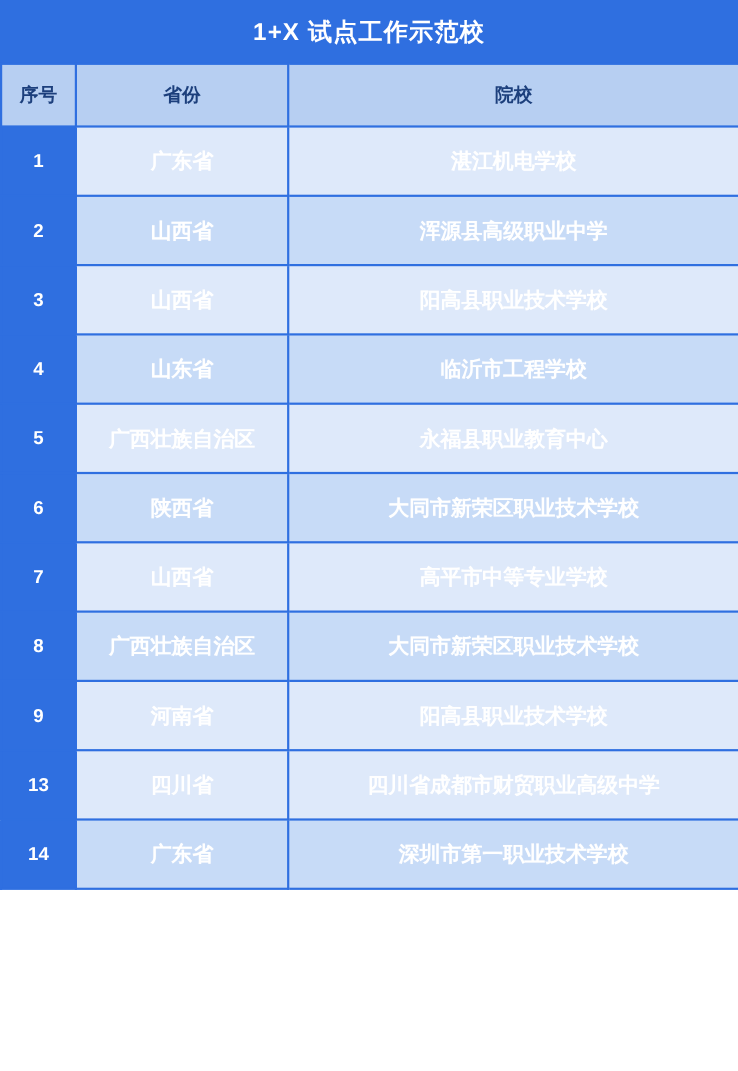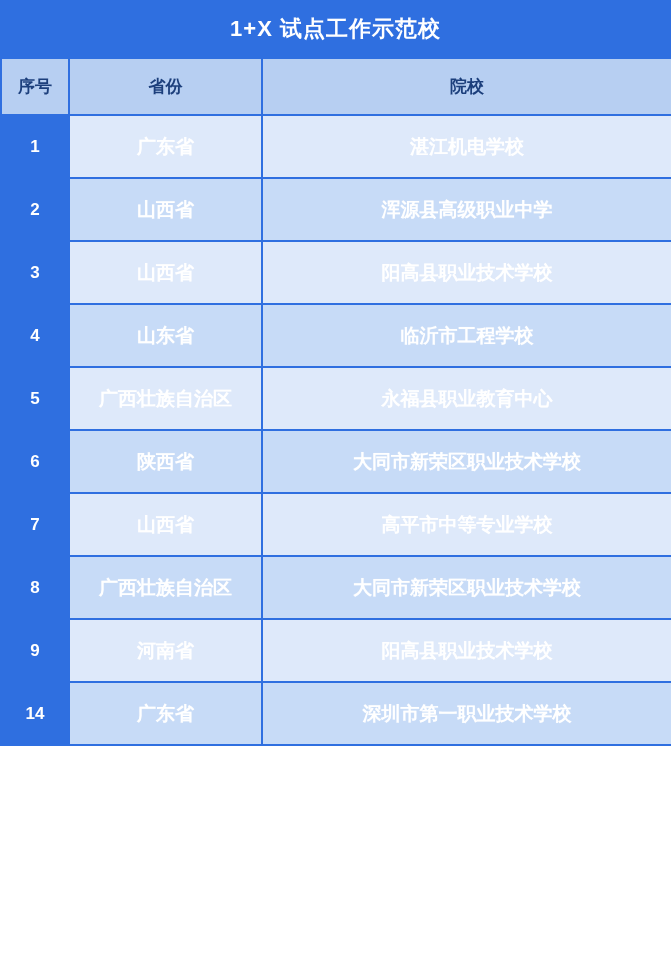--- a/index.html
+++ b/index.html
@@ -136,20 +136,25 @@
       <tr class="row-b">
         <td class="cell-idx">8</td>
         <td class="cell-prov">广西壮族自治区</td>
         <td class="cell-school">大同市新荣区职业技术学校</td>
       </tr>
       <tr class="row-a">
         <td class="cell-idx">9</td>
         <td class="cell-prov">河南省</td>
         <td class="cell-school">阳高县职业技术学校</td>
       </tr>
+      <tr class="row-a">
+        <td class="cell-idx">13</td>
+        <td class="cell-prov">四川省</td>
+        <td class="cell-school">四川省成都市财贸职业高级中学</td>
+      </tr>
       <tr class="row-b">
         <td class="cell-idx">14</td>
         <td class="cell-prov">广东省</td>
         <td class="cell-school">深圳市第一职业技术学校</td>
       </tr>
     </tbody>
   </table>
 </div>
 
 </body></html>

